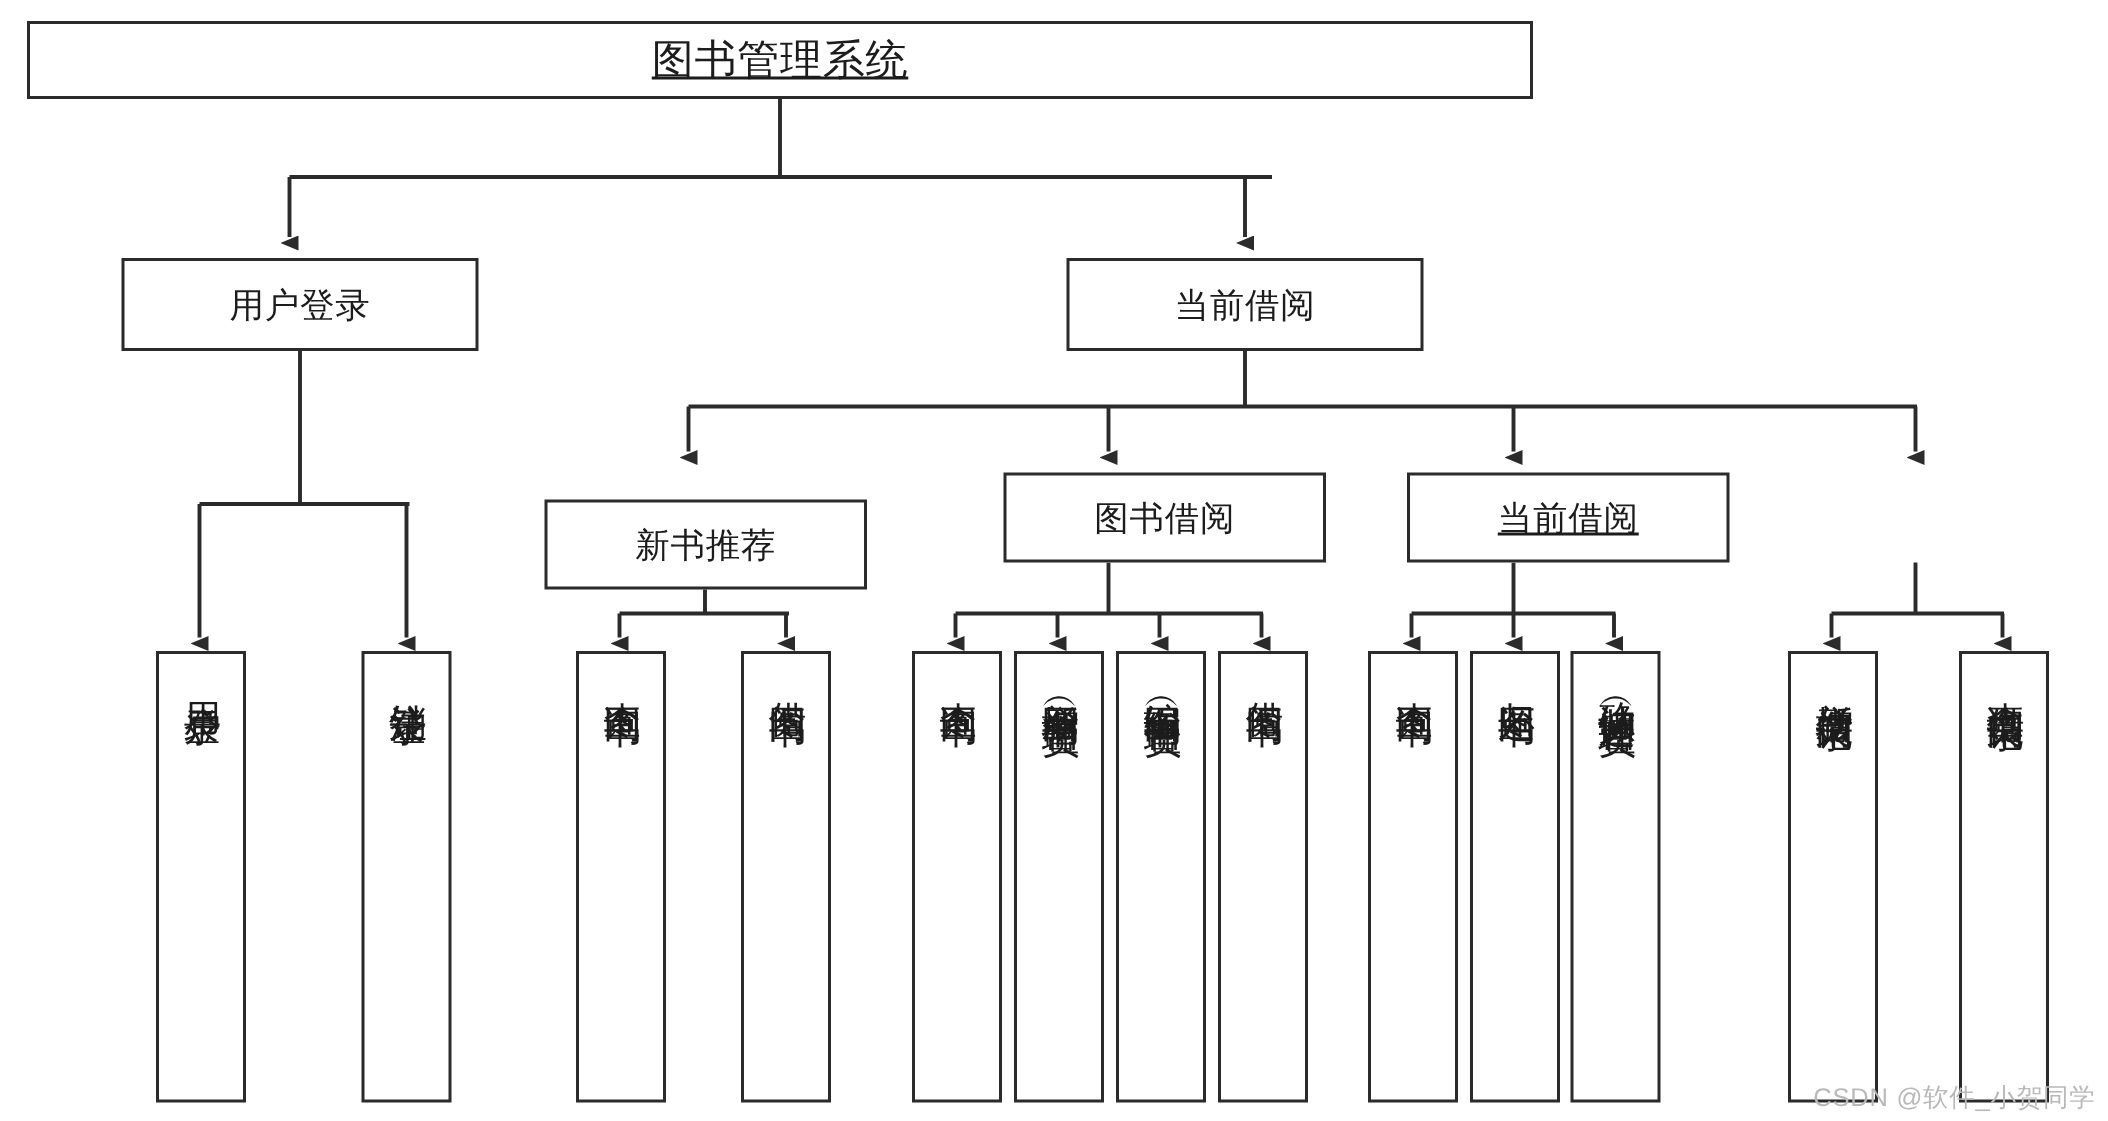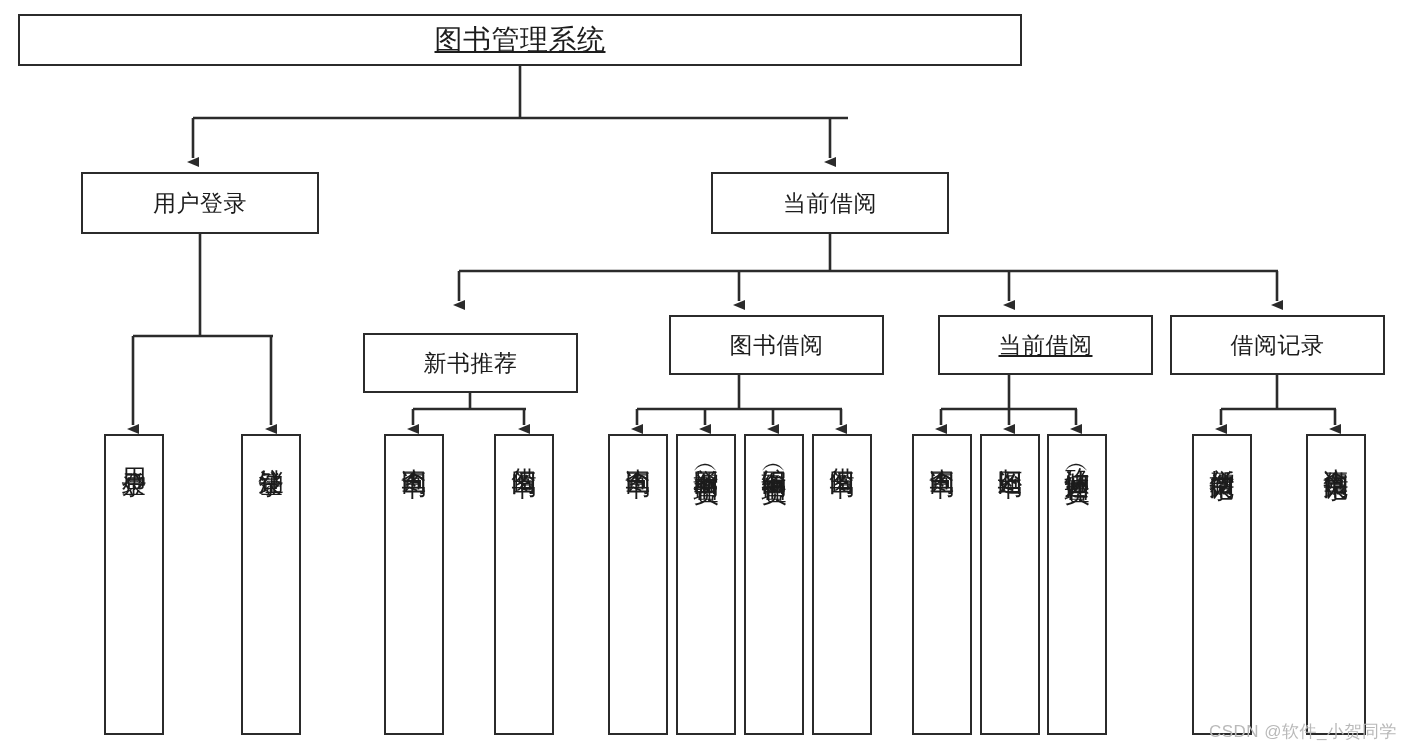--- a/index.html
+++ b/index.html
@@ -134,23 +134,20 @@
 
   <div class="node horiz" style="left:363px; top:333px; width:215px; height:60px;">
     <span class="label">新书推荐</span>
   </div>
   <div class="node horiz" style="left:633px; top:315px; width:215px; height:60px;margin-left:36px;">
     <span class="label">图书借阅</span>
   </div>
   <div class="node horiz" style="left:938px; top:315px; width:215px; height:60px;text-decoration:underline;">
     <span class="label">当前借阅</span>
   </div>
-  <div class="node horiz" style="left:1170px; top:315px; width:215px; height:60px;">
-    <span class="label">借阅记录</span>
-  </div>
 
   <div class="node vert" style="left:104px; top:434px; width:60px; height:301px;">
     <span class="label">用户登录</span>
   </div>
   <div class="node vert" style="left:241px; top:434px; width:60px; height:301px;">
     <span class="label">注销登录</span>
   </div>
 
   <div class="node vert" style="left:384px; top:434px; width:60px; height:301px;">
     <span class="label">查询图书</span>

